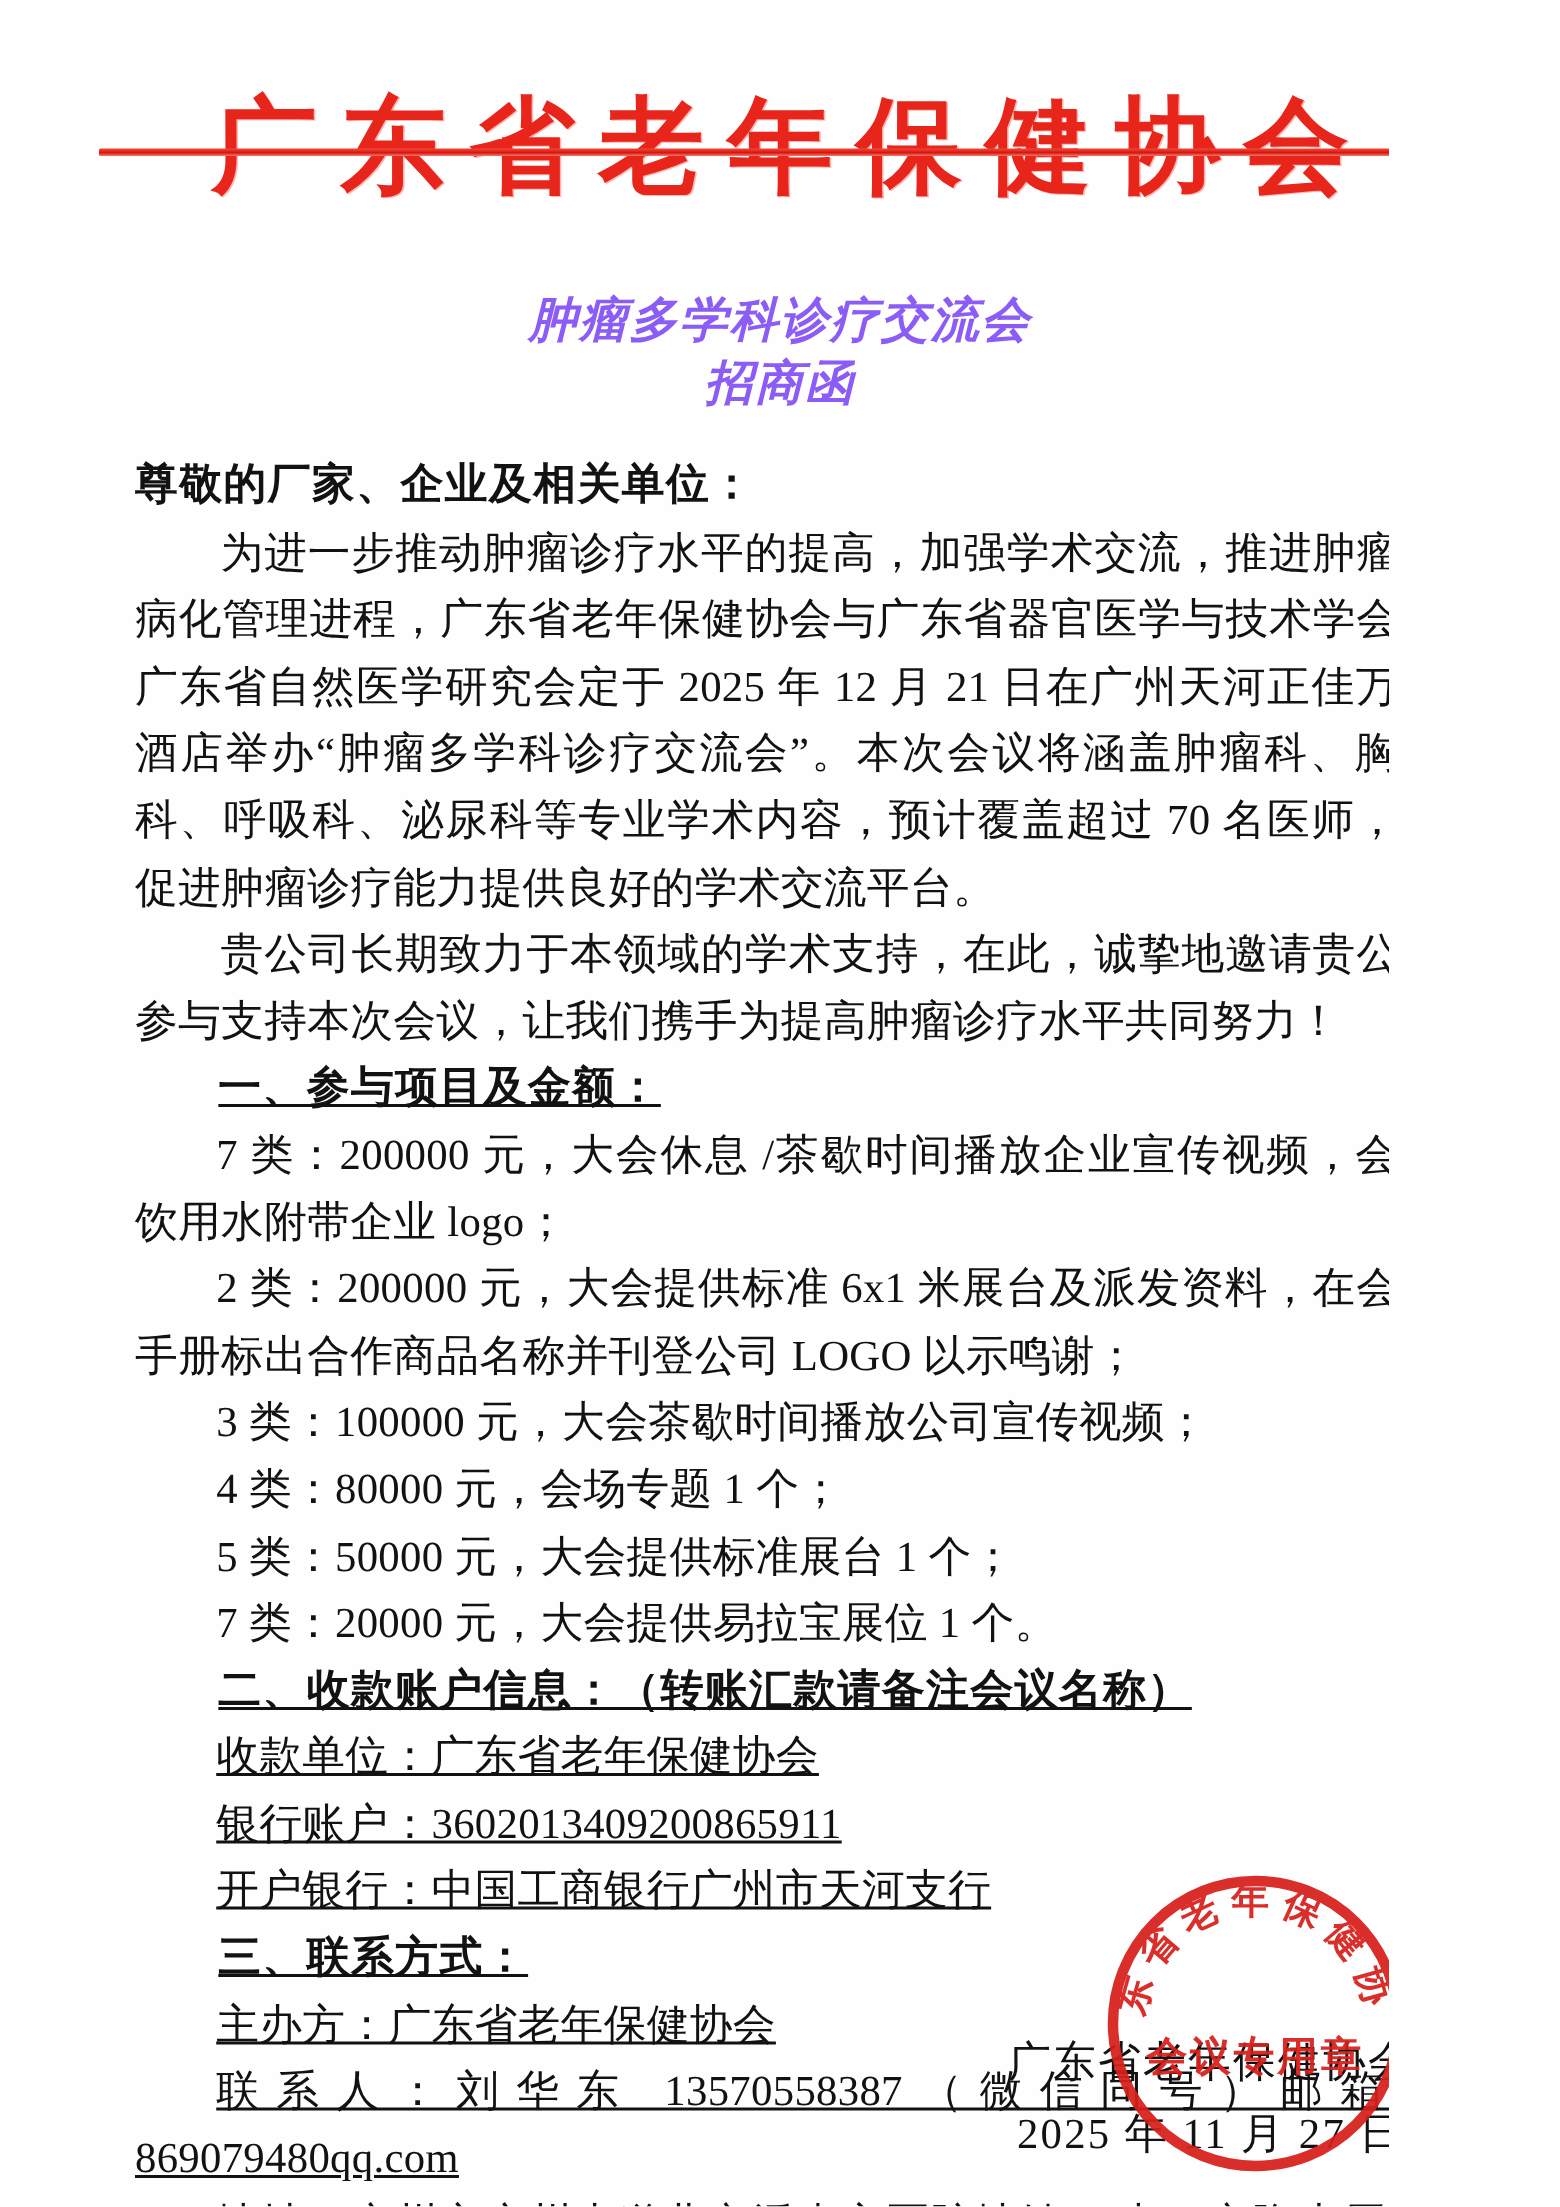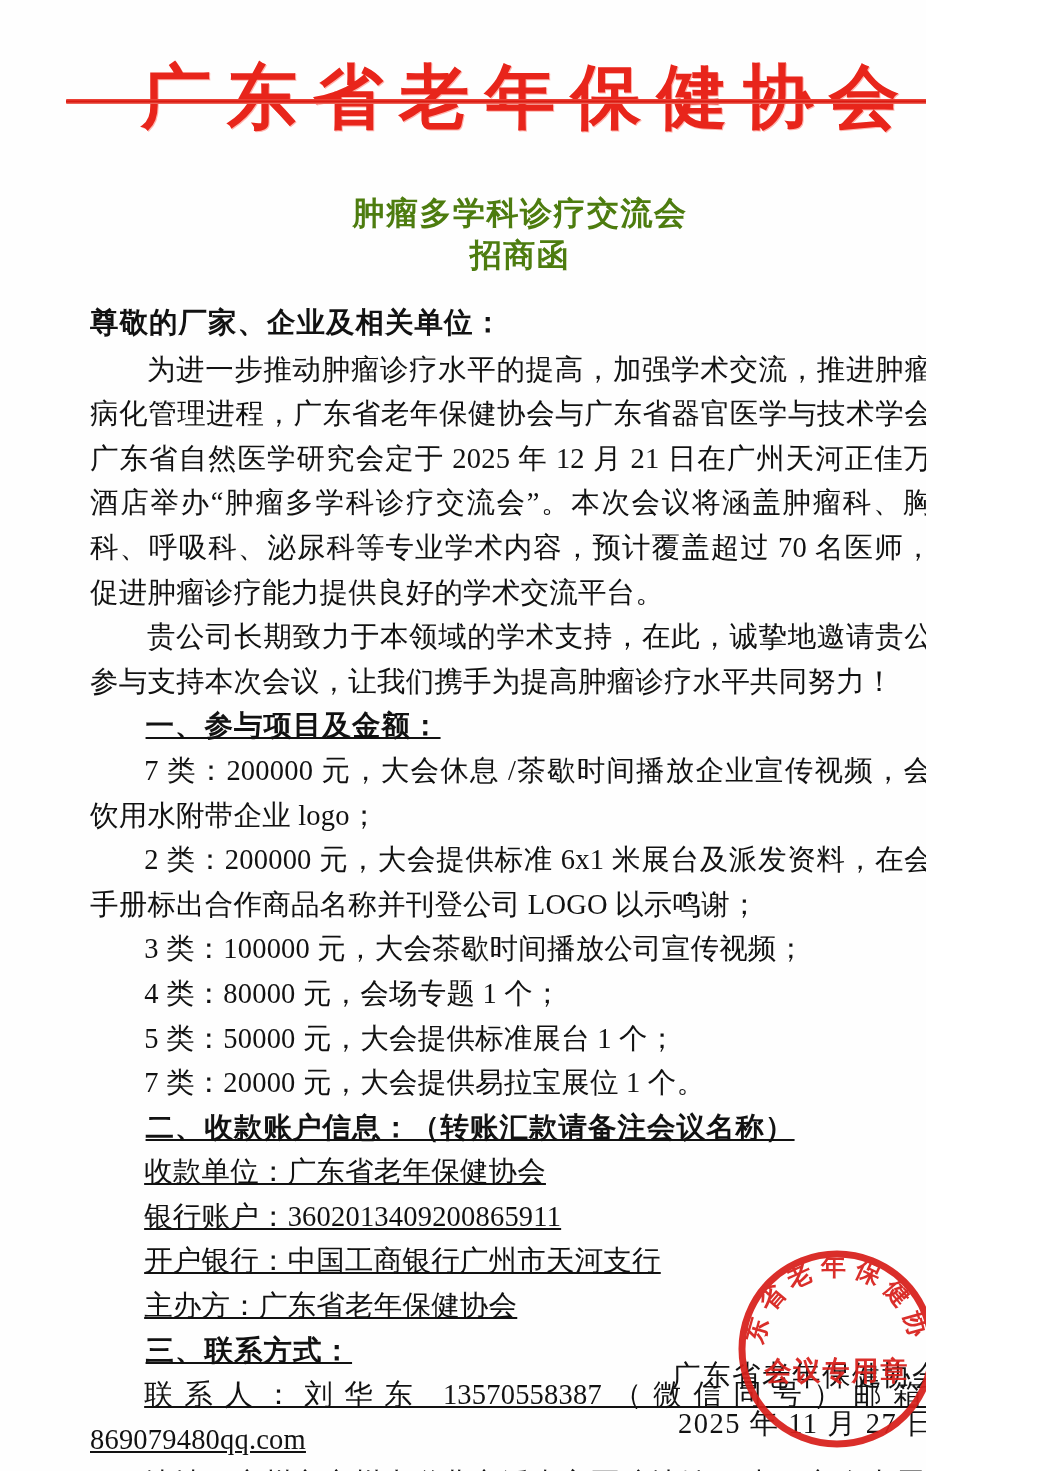--- a/index.html
+++ b/index.html
@@ -55,21 +55,22 @@
     left: 0;
     width: 1040px;
     text-align: center;
   }
   .doc-title {
     font-family: "DejaVu Serif", "Liberation Serif", serif;
     font-weight: bold;
     font-size: 32px;
     line-height: 42px;
     letter-spacing: 1.5px;
-    color: #4d7c0f;
+    color: #8b5cf6;
+    font-style: italic;
   }
 
   
   #body-col {
     position: absolute;
     top: 303px;
     left: 90px;
     width: 872px;
     font-size: 28.5px;
     line-height: 44.6px;
@@ -151,22 +152,22 @@
     <p class="para item">3 类：100000 元，大会茶歇时间播放公司宣传视频；</p>
     <p class="para item">4 类：80000 元，会场专题 1 个；</p>
     <p class="para item">5 类：50000 元，大会提供标准展台 1 个；</p>
     <p class="para item">7 类：20000 元，大会提供易拉宝展位 1 个。</p>
 
     <p class="para heading">二、收款账户信息：（转账汇款请备注会议名称）</p>
     <p class="para kv">收款单位：广东省老年保健协会</p>
     <p class="para kv">银行账户：3602013409200865911</p>
     <p class="para kv">开户银行：中国工商银行广州市天河支行</p>
 
+    <p class="para heading">三、联系方式：</p>
     <p class="para kv">主办方：广东省老年保健协会</p>
-    <p class="para heading">三、联系方式：</p>
     <p class="para kv">联系人：刘华东 13570558387（微信同号）邮箱：869079480qq.com</p>
     <p class="para kv">地址：广州市广州大道北京溪南方医院地铁 C 出口京隆大厦 12 楼</p>
   </div>
 
   <div id="signature">
     <div class="sig-line">广东省老年保健协会</div>
     <div class="sig-line date">2025 年 11 月 27 日</div>
   </div>
 
   <div id="seal">

